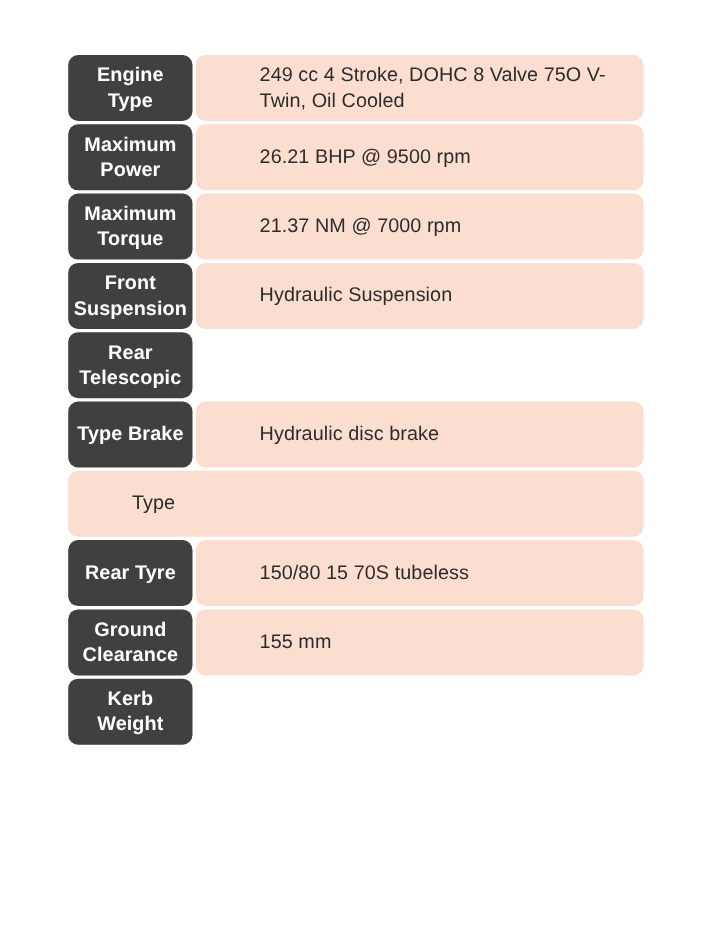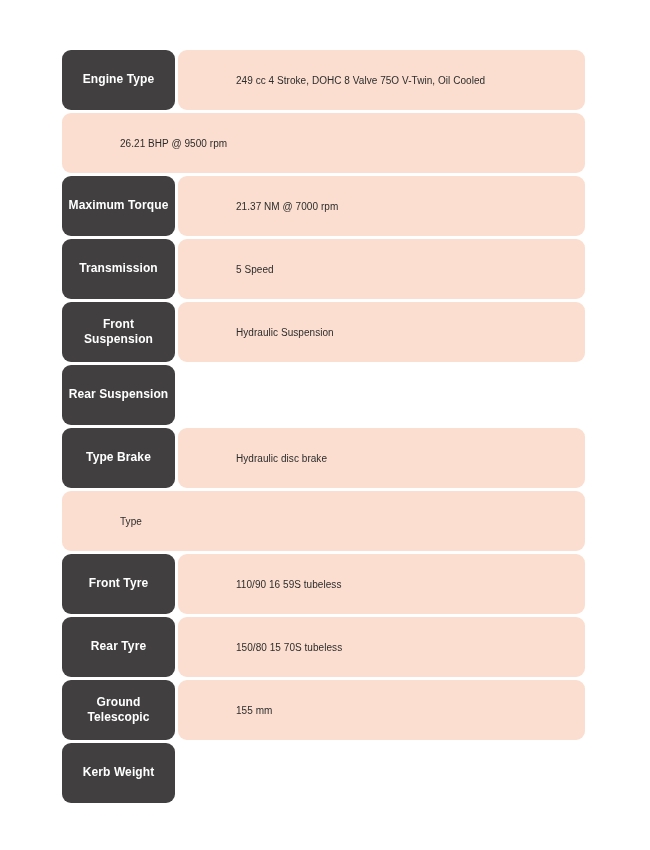--- a/index.html
+++ b/index.html
@@ -29,37 +29,37 @@
     align-items: stretch;
     height: 60px;
     gap: 3px;
   }
   .spec-label {
     flex: 0 0 113px;
     width: 113px;
     background: #413f3f;
     border-radius: 9px;
     color: #ffffff;
-    font-size: 12px;
+    font-size: 18px;
     font-weight: bold;
     line-height: 1.28;
     display: flex;
     align-items: center;
     justify-content: center;
     text-align: center;
     letter-spacing: 0.1px;
     box-sizing: border-box;
     padding: 0 6px;
   }
   .spec-value {
     flex: 1 1 auto;
     background: #fbdecf;
     border-radius: 9px;
     color: #2c2c2c;
-    font-size: 10px;
+    font-size: 18px;
     font-weight: normal;
     display: flex;
     align-items: center;
     box-sizing: border-box;
     padding-left: 58px;
     padding-right: 14px;
     letter-spacing: 0.05px;
     line-height: 1.3;
   }
 </style>
@@ -67,63 +67,56 @@
 <body>
 
 <div class="spec-table">
 
   <div class="spec-row">
     <div class="spec-label">Engine Type</div>
     <div class="spec-value">249 cc 4 Stroke, DOHC 8 Valve 75O V-Twin, Oil Cooled</div>
   </div>
 
   <div class="spec-row">
+    <div class="spec-label">Maximum Power</div>
     <div class="spec-value">26.21 BHP @ 9500 rpm</div>
   </div>
 
   <div class="spec-row">
     <div class="spec-label">Maximum Torque</div>
     <div class="spec-value">21.37 NM @ 7000 rpm</div>
   </div>
 
-  <div class="spec-row">
-    <div class="spec-label">Transmission</div>
-    <div class="spec-value">5 Speed</div>
-  </div>
 
   <div class="spec-row">
     <div class="spec-label">Front Suspension</div>
     <div class="spec-value">Hydraulic Suspension</div>
   </div>
 
   <div class="spec-row">
-    <div class="spec-label">Rear Suspension</div>
+    <div class="spec-label">Rear Telescopic</div>
   </div>
 
   <div class="spec-row">
     <div class="spec-label">Type Brake</div>
     <div class="spec-value">Hydraulic disc brake</div>
   </div>
 
   <div class="spec-row">
     <div class="spec-value">Type</div>
   </div>
 
-  <div class="spec-row">
-    <div class="spec-label">Front Tyre</div>
-    <div class="spec-value">110/90 16 59S tubeless</div>
-  </div>
 
   <div class="spec-row">
     <div class="spec-label">Rear Tyre</div>
     <div class="spec-value">150/80 15 70S tubeless</div>
   </div>
 
   <div class="spec-row">
-    <div class="spec-label">Ground Telescopic</div>
+    <div class="spec-label">Ground Clearance</div>
     <div class="spec-value">155 mm</div>
   </div>
 
   <div class="spec-row">
     <div class="spec-label">Kerb Weight</div>
   </div>
 
 </div>
 
 </body></html>

